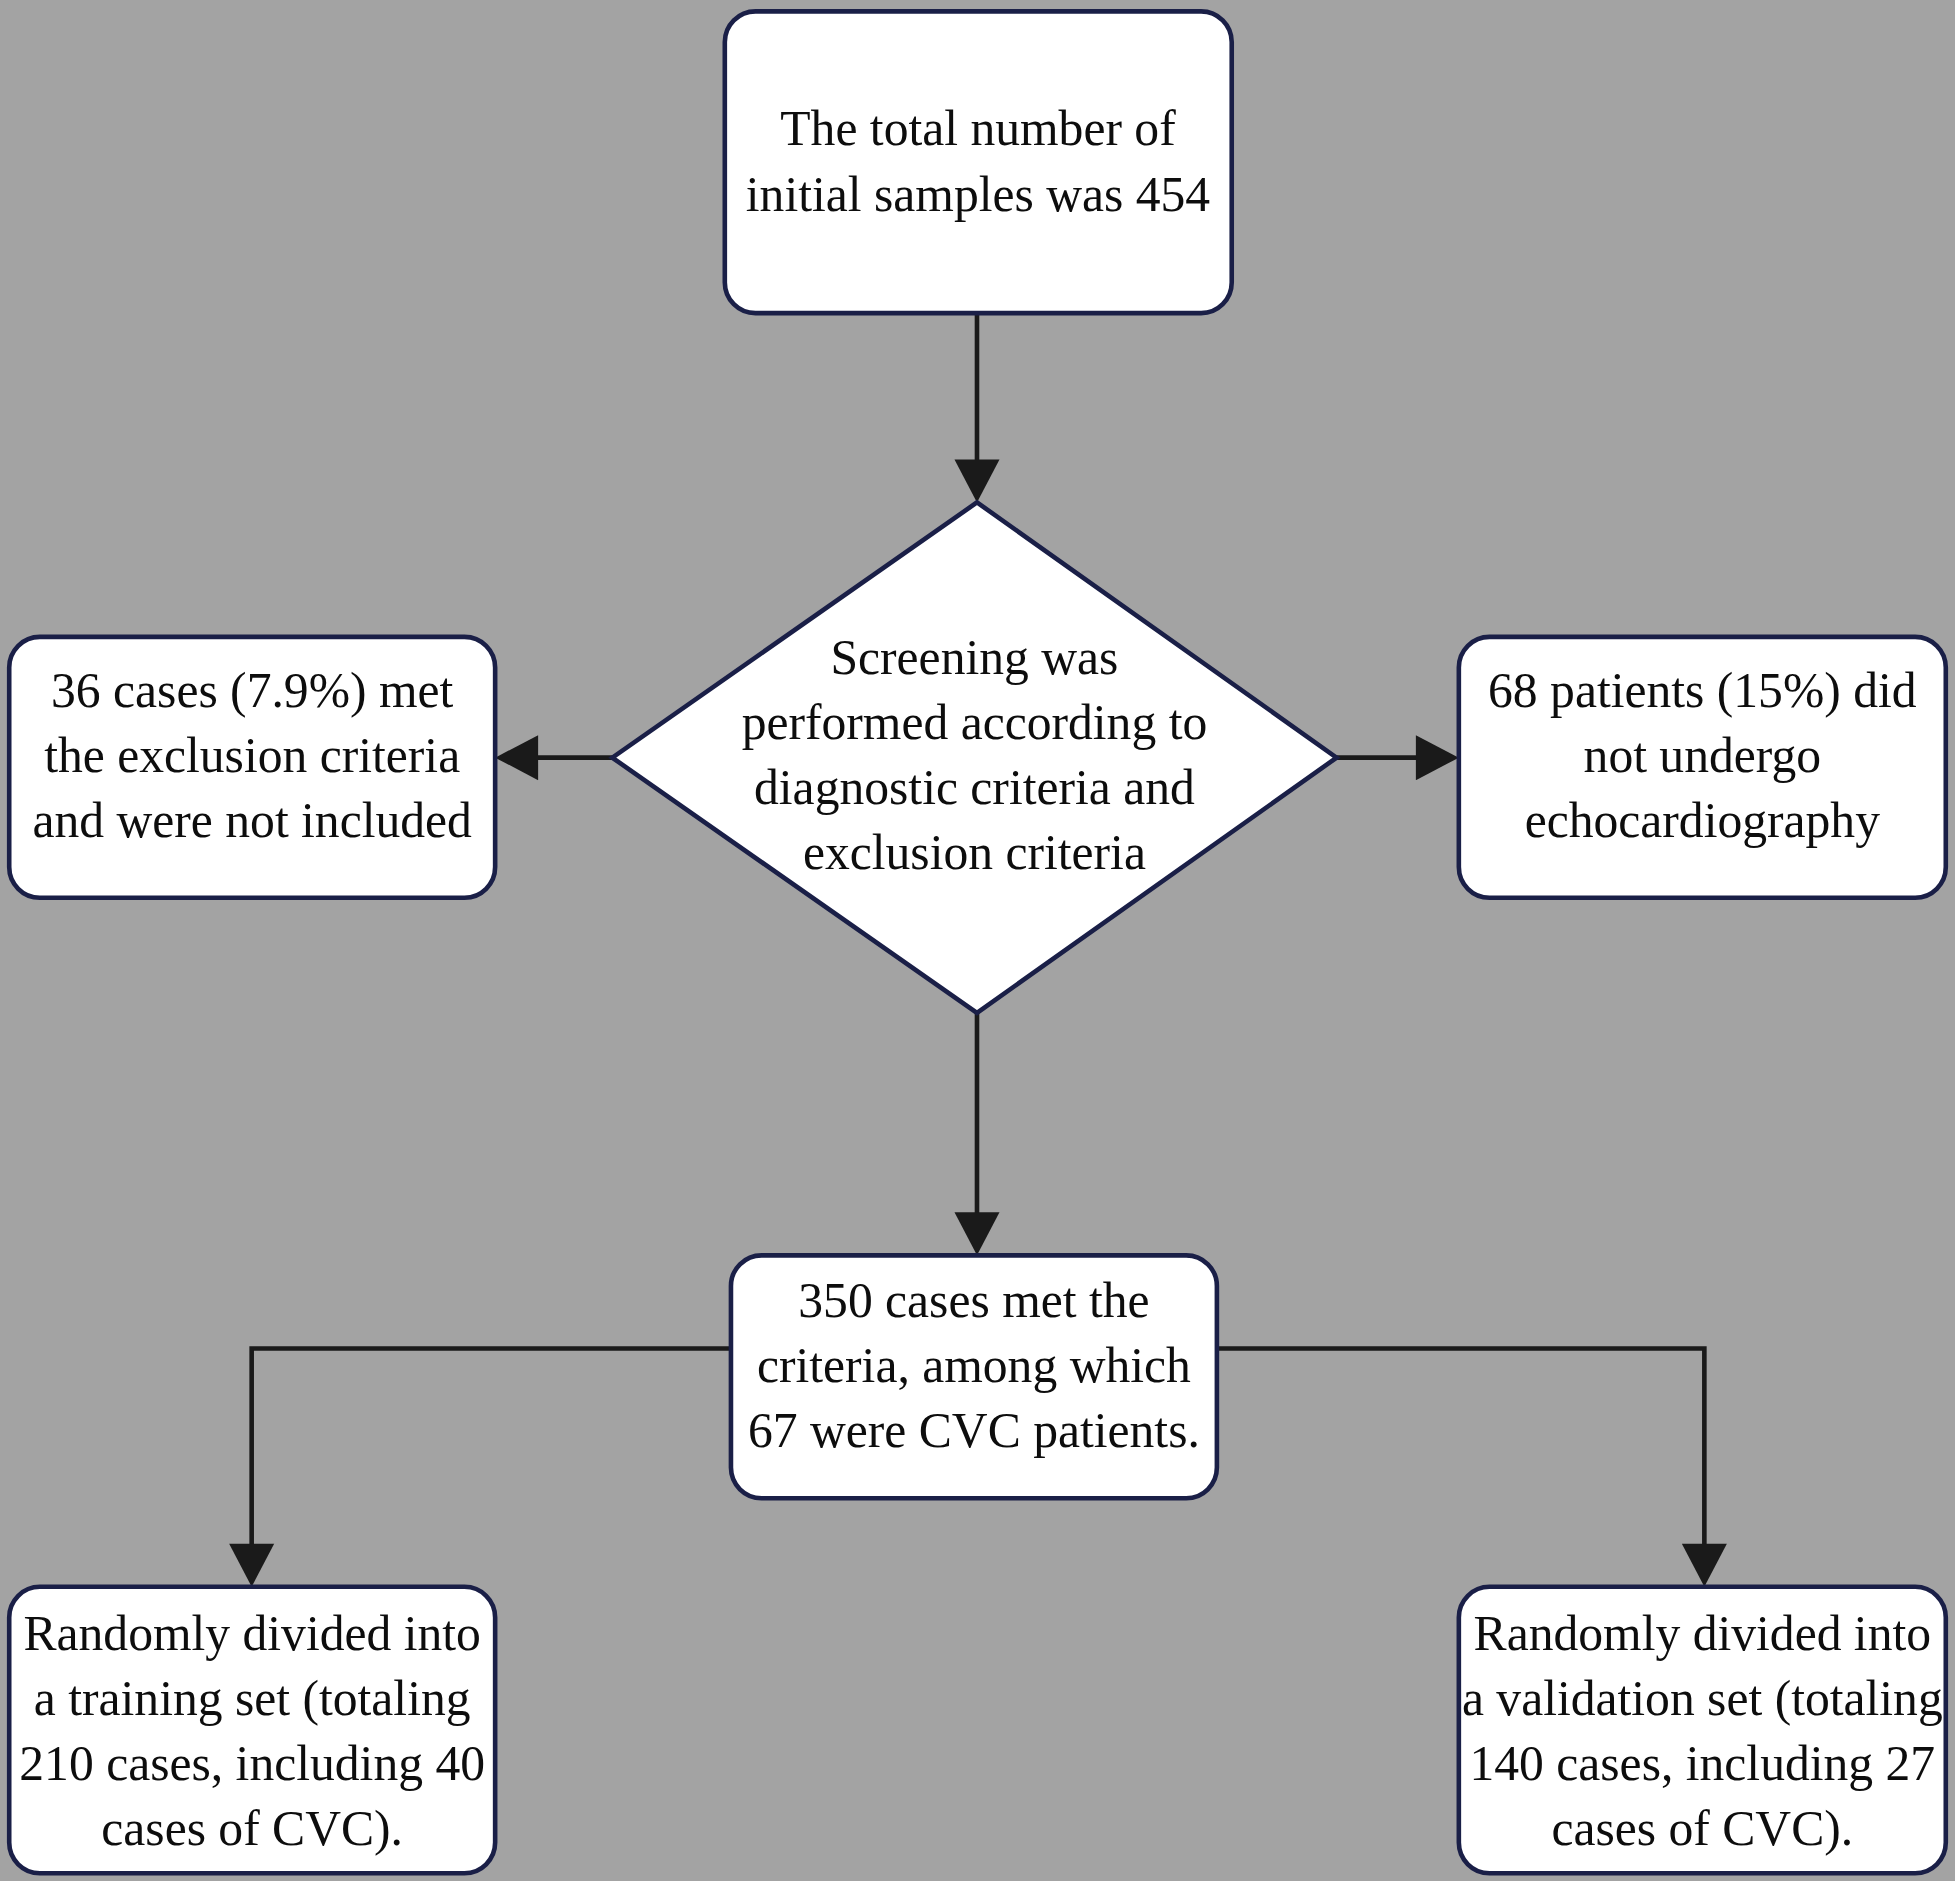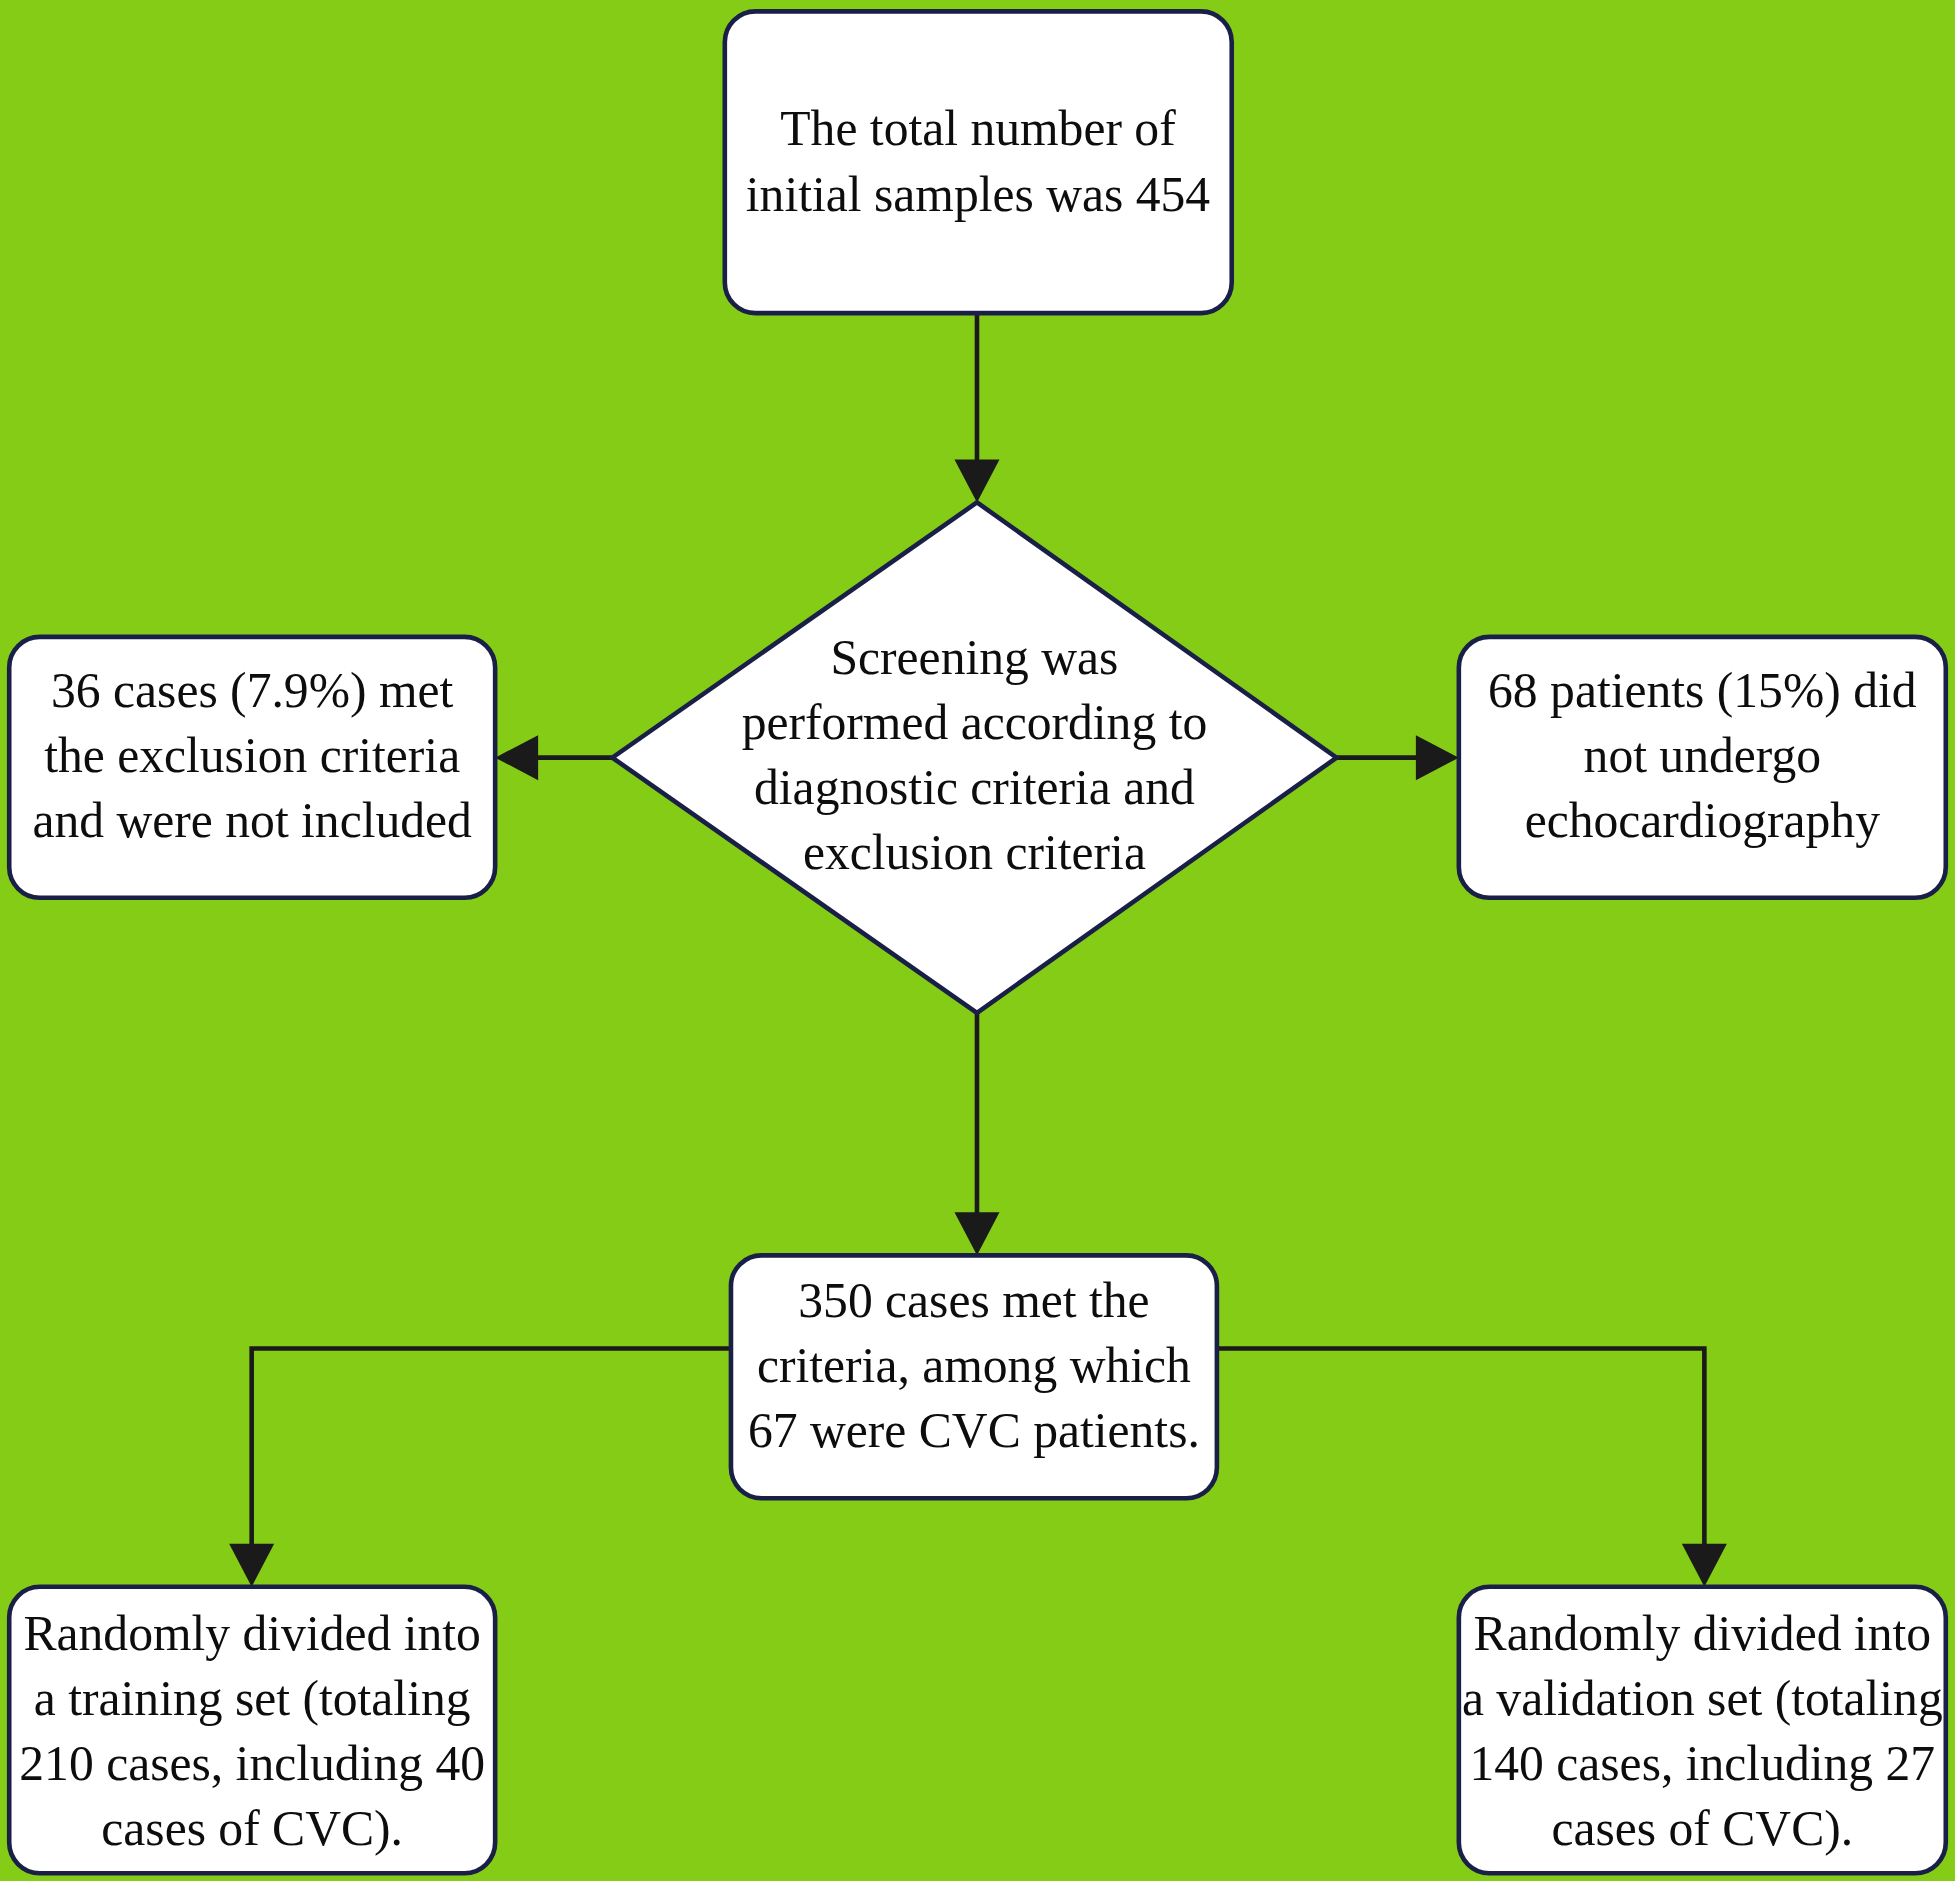--- a/index.html
+++ b/index.html
@@ -10,21 +10,21 @@
   body {
     width: 1955px;
     height: 1881px;
     font-family: "Liberation Serif", "DejaVu Serif", serif;
     overflow: hidden;
   }
   #flowchart-root {
     position: relative;
     width: 1955px;
     height: 1881px;
-    background: #84cc16;
+    background: #a3a3a3;
   }
   svg.diagram {
     display: block;
     width: 1955px;
     height: 1881px;
   }
   .node-shape {
     fill: #ffffff;
     stroke: #1a1f47;
     stroke-width: 9;

